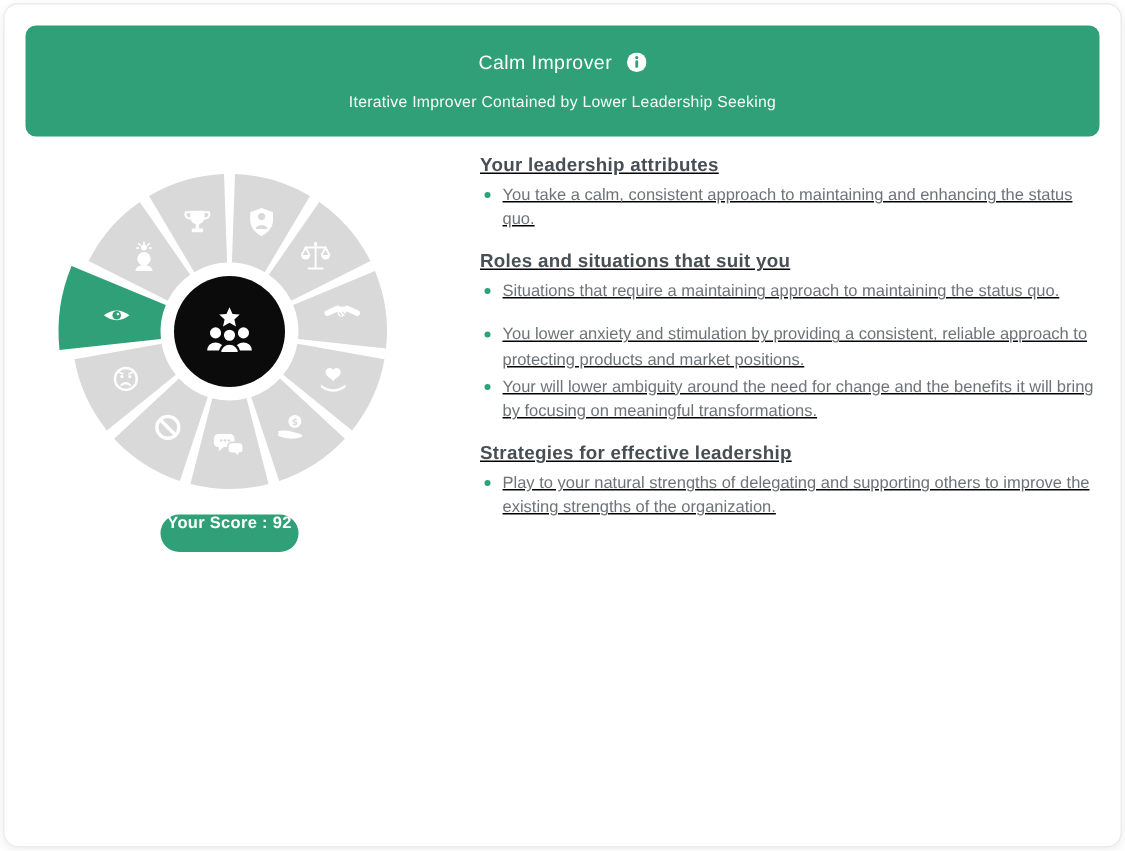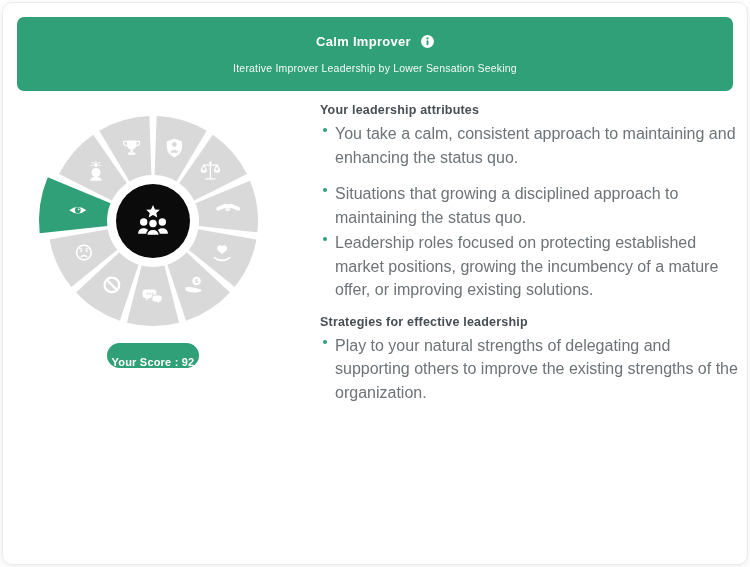--- a/index.html
+++ b/index.html
@@ -12,62 +12,62 @@
     position:absolute;left:2px;top:2px;width:744px;height:561px;
     background:#ffffff;border:1px solid #ececec;border-radius:10px;
     box-shadow:0 2px 8px rgba(0,0,0,0.07);
   }
   .banner{
     position:absolute;left:14px;top:14px;right:14px;height:74px;
     border-radius:7px;display:flex;flex-direction:column;align-items:center;
     justify-content:center;color:#ffffff;text-align:center;
   }
   .banner-title{
-    font-size:13px;font-weight:bold;letter-spacing:0.3px;
+    font-size:13px;font-weight:normal;letter-spacing:0.3px;
     display:flex;align-items:center;gap:10px;margin-bottom:13px;
   }
   .banner-subtitle{font-size:10.5px;letter-spacing:0.2px;opacity:0.96;}
   .info-badge{display:inline-flex;cursor:pointer;}
   .wheel-wrap{position:absolute;left:30px;top:98px;width:240px;height:240px;}
   .score-badge{
     position:absolute;left:104px;top:340px;width:92px;height:25px;
     border-radius:13px;color:#fff;font-size:11px;font-weight:bold;
-    display:flex;align-items:flex-end;justify-content:center;letter-spacing:0.2px;
+    display:flex;align-items:flex-start;justify-content:center;letter-spacing:0.2px;
   }
   .content{position:absolute;left:317px;top:100px;width:418px;}
-  .section{margin-bottom:13px;}
+  .section{margin-bottom:13px;text-decoration:underline;}
   .section-heading{
     font-size:12.5px;font-weight:bold;color:#474e54;
     letter-spacing:0.2px;margin:0 0 5px 0;
   }
   .bullet-list{list-style:none;margin:0;padding:0;}
   .bullet-item{display:flex;margin-bottom:2px;}
   .bullet-dot{
     flex:none;width:4px;height:4px;border-radius:50%;
     margin:6px 8px 0 3px;
   }
-  .bullet-text{font-size:16px;line-height:1.47;color:#6d7377;}
+  .bullet-text{font-size:11px;line-height:1.47;color:#6d7377;}
 </style>
 </head>
 <body>
 
 <div class="card">
 
   <div class="banner" id="banner" style="background: rgb(47, 160, 119);">
     <div class="banner-title">
       <span>Calm Improver</span>
       <span class="info-badge">
         <svg width="13" height="13" viewBox="0 0 13 13">
           <circle cx="6.5" cy="6.5" r="6.5" fill="#ffffff"></circle>
           <circle cx="6.5" cy="3.4" r="1.1" class="accent-fill" fill="#2fa077"></circle>
           <rect x="5.55" y="5.2" width="1.9" height="5" rx="0.95" class="accent-fill" fill="#2fa077"></rect>
         </svg>
       </span>
     </div>
-    <div class="banner-subtitle">Iterative Improver Leadership by Lower Sensation Seeking</div>
+    <div class="banner-subtitle">Iterative Improver Contained by Lower Leadership Seeking</div>
   </div>
 
   <div class="wheel-wrap" id="wheel"><svg width="240" height="240" viewBox="0 0 240 240">
         <g>
       <path d="M123.66,15.06 A105,105 0 0 1 173.65,29.74 L143.50,80.46 A46,46 0 0 0 121.61,74.03 Z" fill="#d9d9d9"></path>
       <g transform="translate(141.4,47.1) scale(0.95)">
             <path fill-rule="evenodd" fill="#fff" d="M0,-10 L8,-7 V-1.5 C8,3.6 4.5,7.6 0,9.8 C-4.5,7.6 -8,3.6 -8,-1.5 V-7 Z
     M0,-6.4 a2.5,2.5 0 1 0 0,5 a2.5,2.5 0 1 0 0,-5
     M-4.1,4.8 C-4.1,1.2 4.1,1.2 4.1,4.8 Z"></path>
           </g>
@@ -187,33 +187,38 @@
       <div class="section">
         <h3 class="section-heading">Your leadership attributes</h3>
         <ul class="bullet-list">
           <li class="bullet-item">
             <span class="bullet-dot" style="background: rgb(47, 160, 119);"></span>
             <span class="bullet-text">You take a calm, consistent approach to maintaining and enhancing the status quo.</span>
           </li>
         </ul>
       </div>
       <div class="section">
-        <ul class="bullet-list">
-          <li class="bullet-item">
-            <span class="bullet-dot" style="background: rgb(47, 160, 119);"></span>
-            <span class="bullet-text">Situations that growing a disciplined approach to maintaining the status quo.</span>
-          </li>
-          <li class="bullet-item">
-            <span class="bullet-dot" style="background: rgb(47, 160, 119);"></span>
-            <span class="bullet-text">Leadership roles focused on protecting established market positions, growing the incumbency of a mature offer, or improving existing solutions.</span>
-          </li>
-        </ul>
-      </div>
-      <div class="section">
-        <ul class="bullet-list">
+        <h3 class="section-heading">Roles and situations that suit you</h3>
+        <ul class="bullet-list">
+          <li class="bullet-item">
+            <span class="bullet-dot" style="background: rgb(47, 160, 119);"></span>
+            <span class="bullet-text">Situations that require a maintaining approach to maintaining the status quo.</span>
+          </li>
+        </ul>
+      </div>
+      <div class="section">
+        <ul class="bullet-list">
+          <li class="bullet-item">
+            <span class="bullet-dot" style="background: rgb(47, 160, 119);"></span>
+            <span class="bullet-text">You lower anxiety and stimulation by providing a consistent, reliable approach to protecting products and market positions.</span>
+          </li>
+          <li class="bullet-item">
+            <span class="bullet-dot" style="background: rgb(47, 160, 119);"></span>
+            <span class="bullet-text">Your will lower ambiguity around the need for change and the benefits it will bring by focusing on meaningful transformations.</span>
+          </li>
         </ul>
       </div>
       <div class="section">
         <h3 class="section-heading">Strategies for effective leadership</h3>
         <ul class="bullet-list">
           <li class="bullet-item">
             <span class="bullet-dot" style="background: rgb(47, 160, 119);"></span>
             <span class="bullet-text">Play to your natural strengths of delegating and supporting others to improve the existing strengths of the organization.</span>
           </li>
         </ul>

